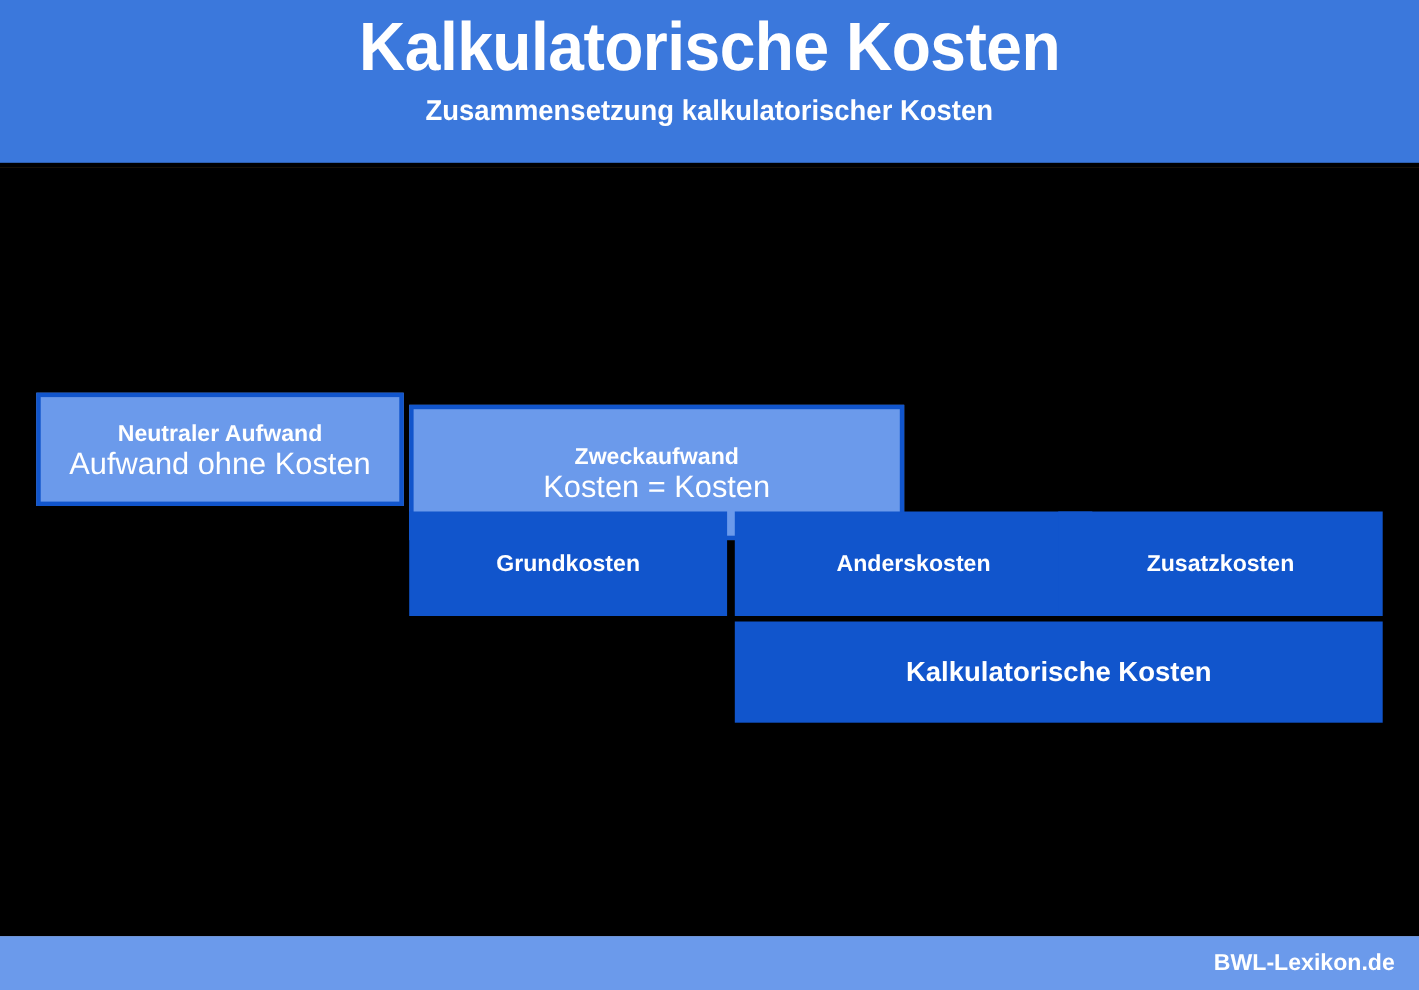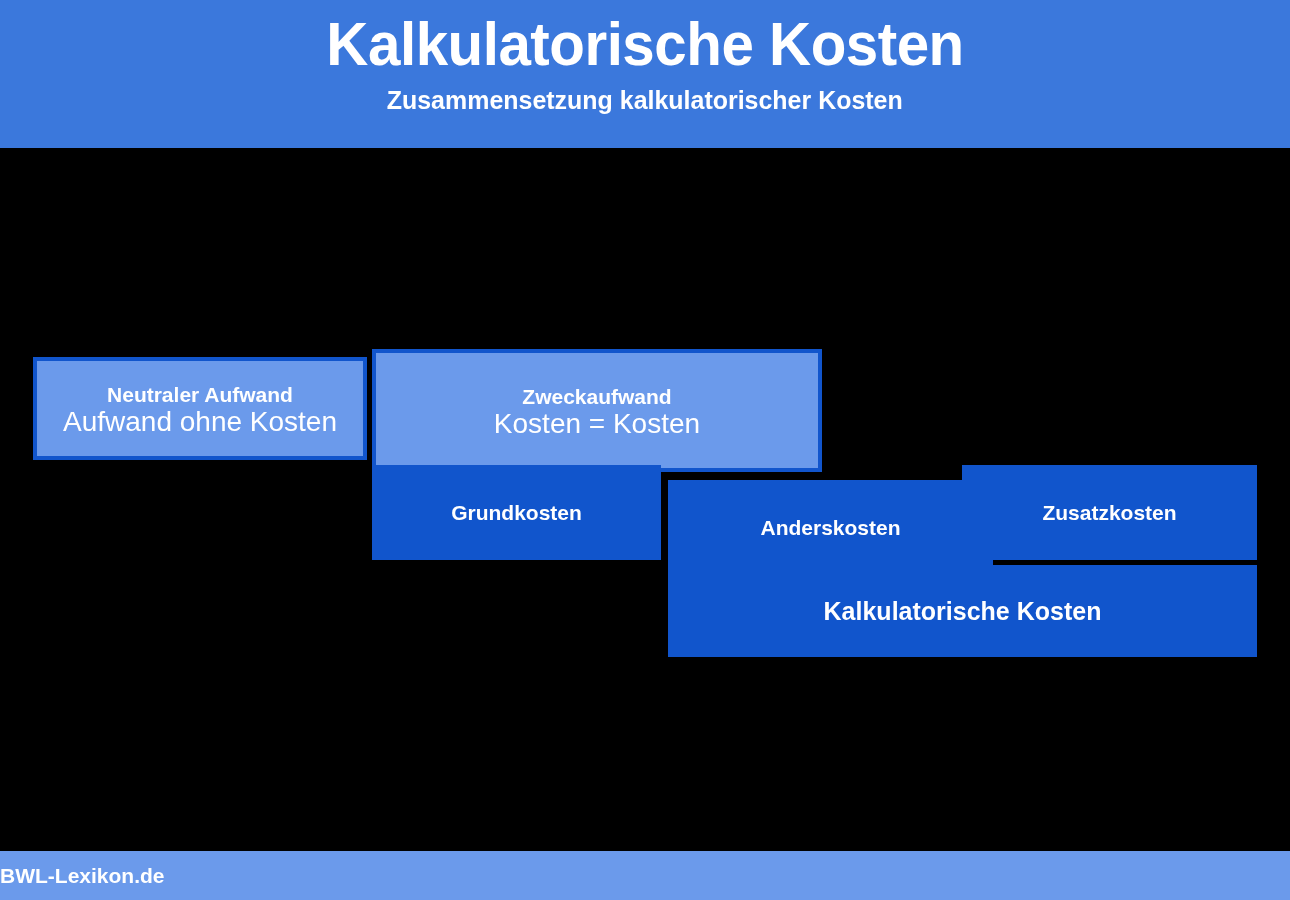--- a/index.html
+++ b/index.html
@@ -97,36 +97,37 @@
     background: #6b9aeb;
     border: 4px solid #1155cc;
   }
   .node.dark {
     background: #1155cc;
     border: 0;
   }
 
   
   #node-neutraler-aufwand { left: 33px;  top: 205px; width: 334px; height: 103px; }
-  #node-zweckaufwand      { left: 372px; top: 197px; width: 450px; height: 123px; }
+  #node-zweckaufwand      { left: 372px; top: 216px; width: 450px; height: 123px; }
   #node-grundkosten       { left: 372px; top: 313px; width: 289px; height: 95px; }
-  #node-anderskosten      { left: 668px; top: 328px; width: 325px; height: 95px; }
+  #node-anderskosten      { left: 668px; top: 313px; width: 325px; height: 95px; }
   #node-zusatzkosten      { left: 962px; top: 313px; width: 295px; height: 95px; }
   #node-kalkulatorische   { left: 668px; top: 413px; width: 589px; height: 92px; }
 
   
   #footer-bar {
     position: absolute;
     left: 0;
     top: 851px;
     width: 1290px;
     height: 49px;
     background: #6b9aeb;
     display: flex;
     align-items: center;
+    justify-content: flex-end;
   }
   #footer-brand {
     color: #ffffff;
     font-weight: bold;
     font-size: 21px;
     line-height: 26px;
     margin-right: 22px;
     white-space: nowrap;
   }
 </style>

